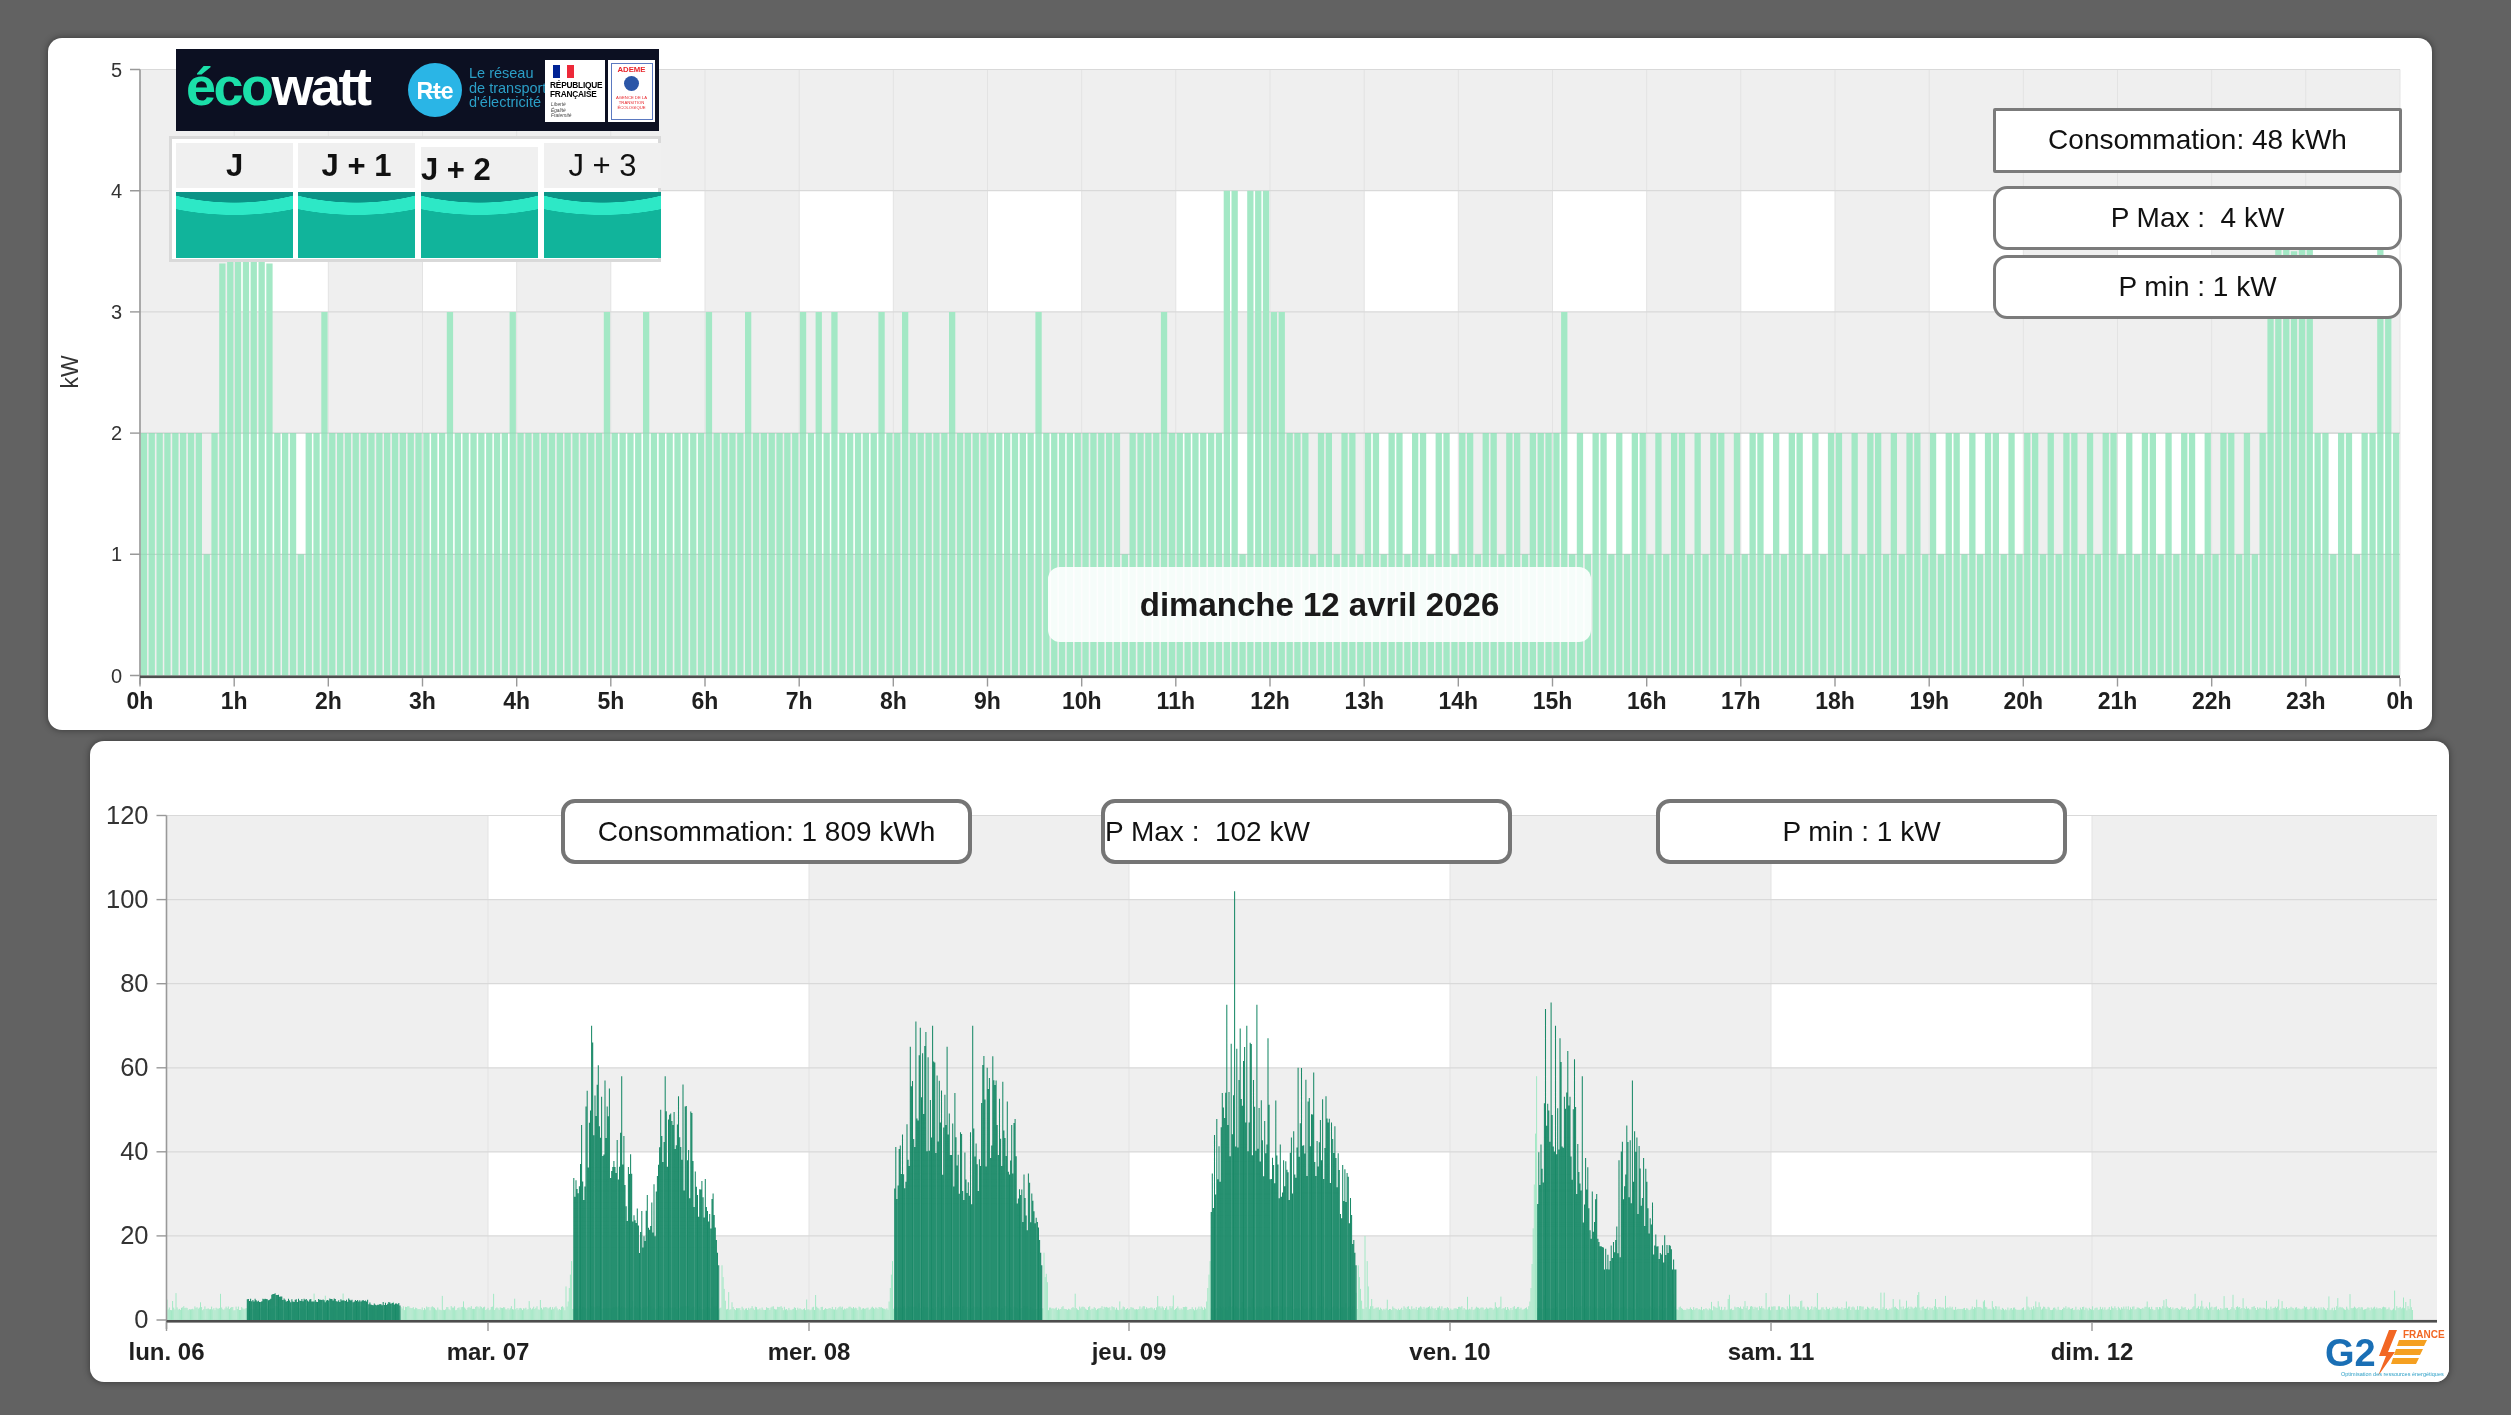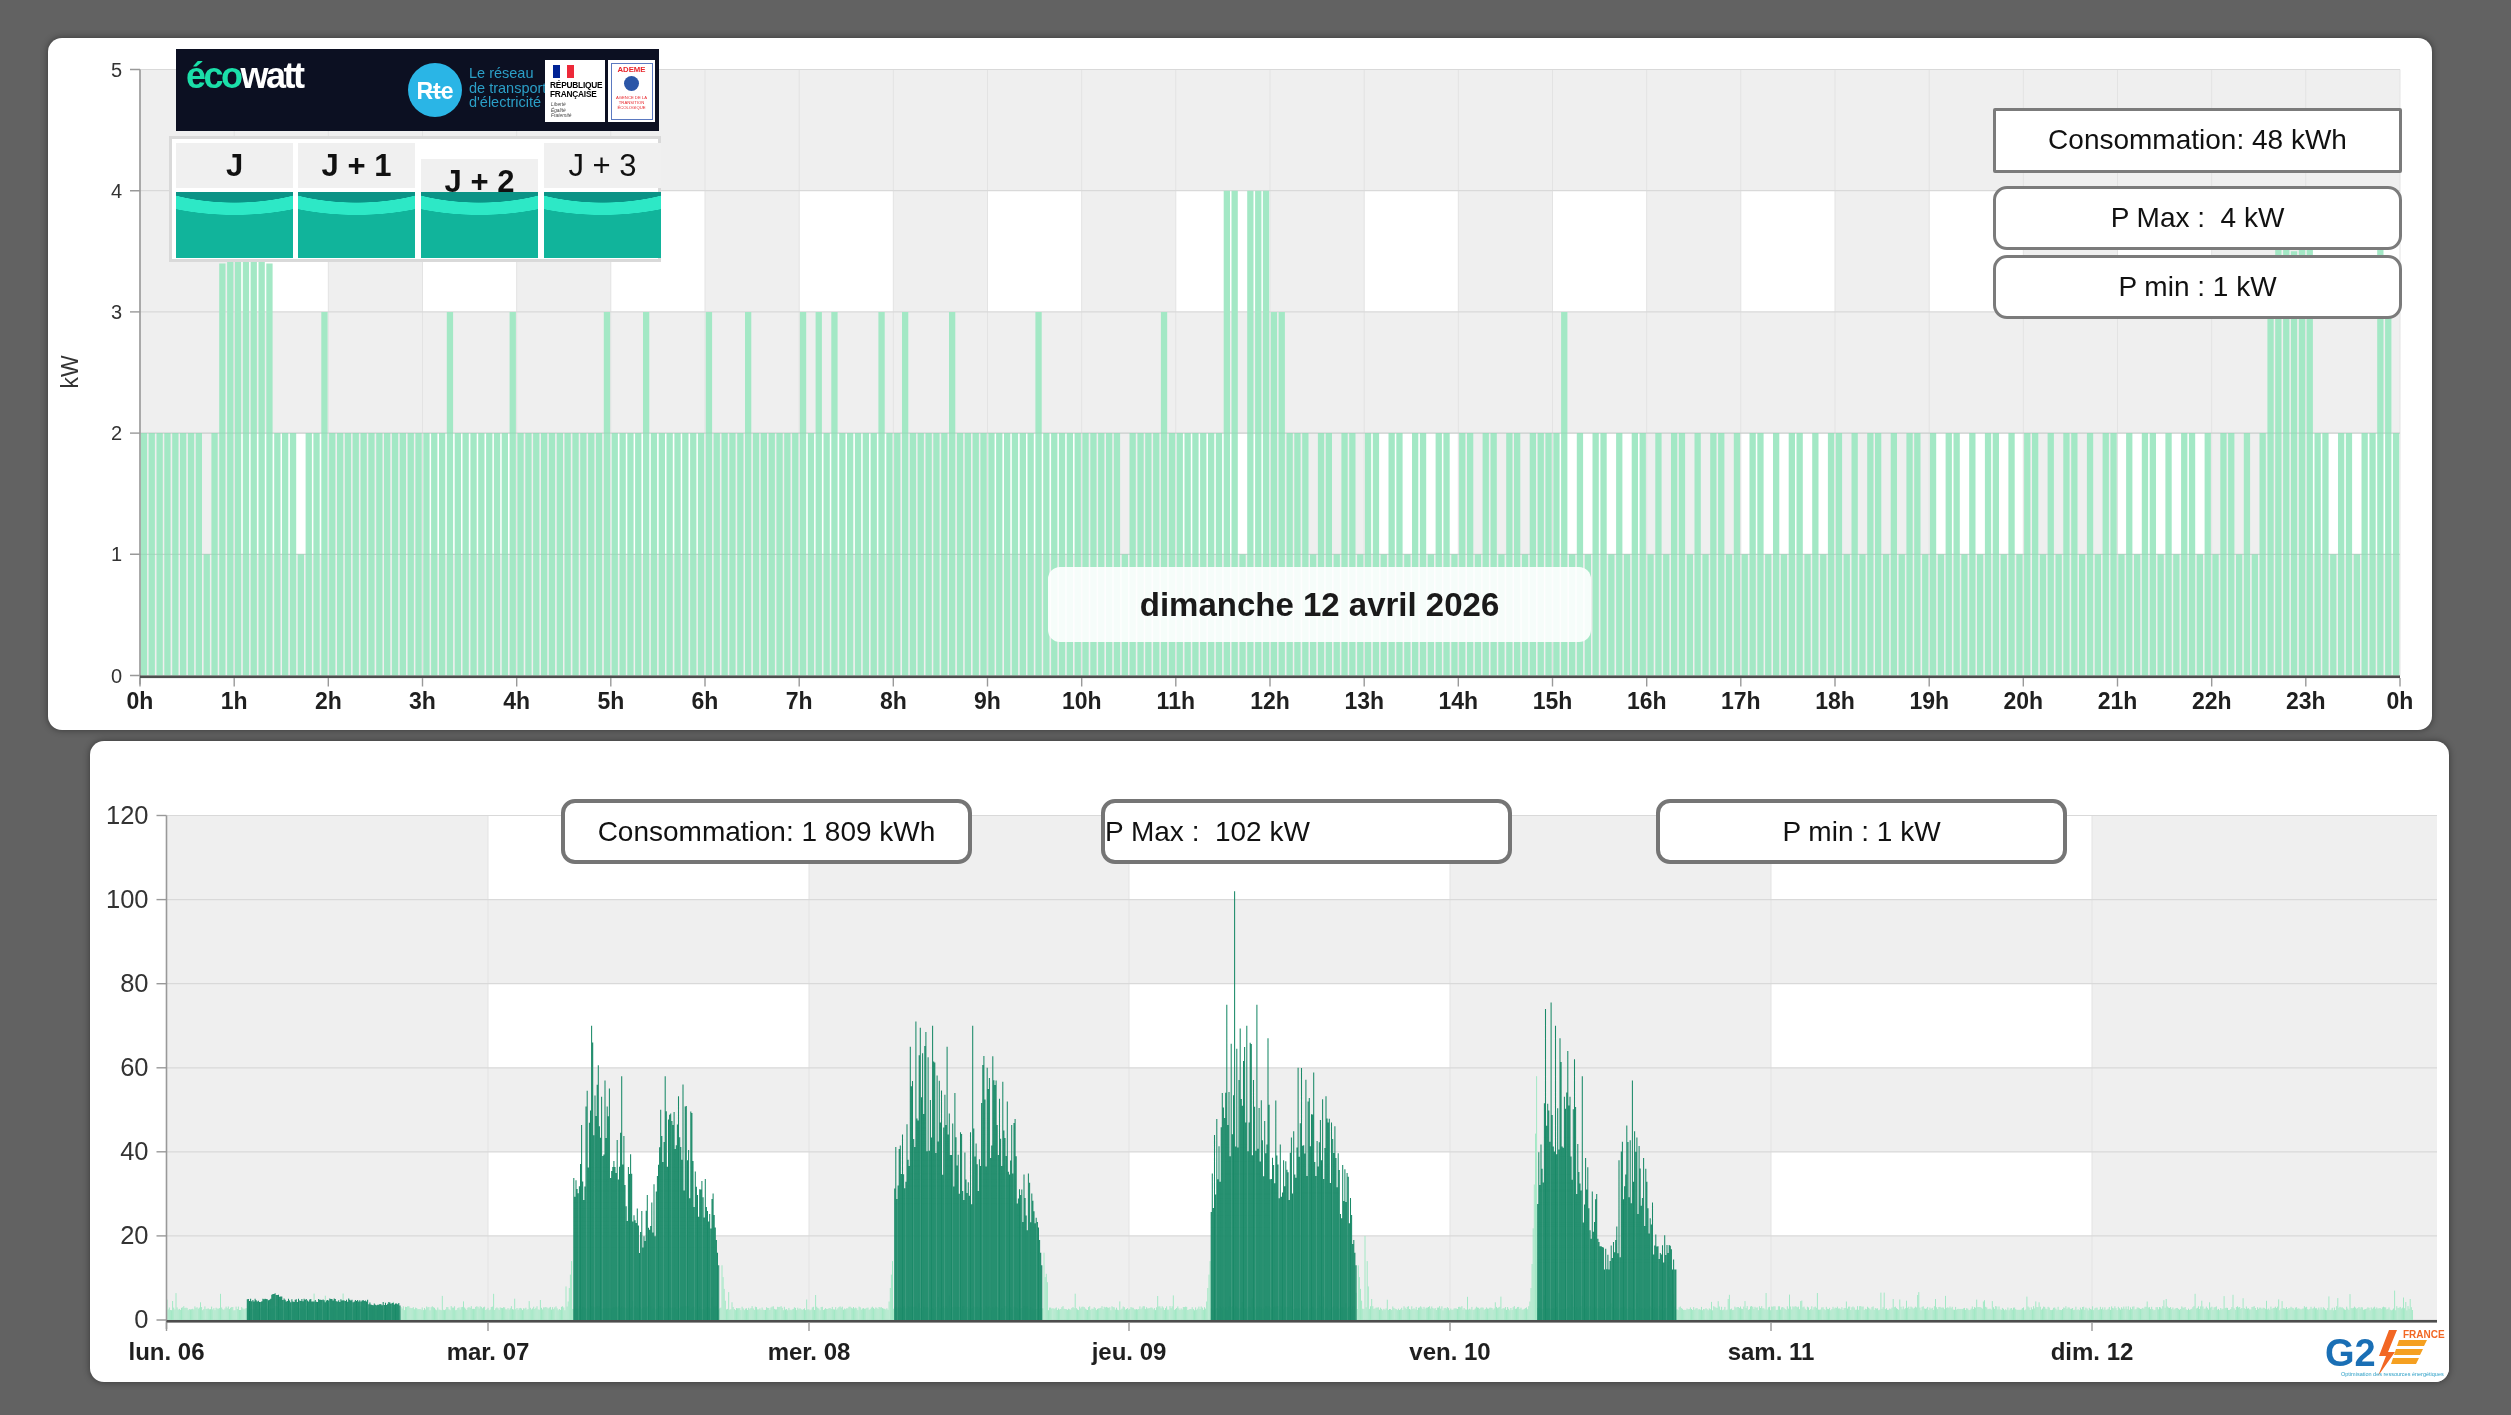--- a/index.html
+++ b/index.html
@@ -117,21 +117,21 @@
       <text x="2352" y="670.5" font-size="23" font-weight="bold" fill="#1f1f1f" text-anchor="middle" font-family="Liberation Sans, sans-serif">0h</text>
       <text x="74" y="644.5" font-size="20" fill="#333333" text-anchor="end" font-family="Liberation Sans, sans-serif">0</text>
       <text x="74" y="523.3" font-size="20" fill="#333333" text-anchor="end" font-family="Liberation Sans, sans-serif">1</text>
       <text x="74" y="402.1" font-size="20" fill="#333333" text-anchor="end" font-family="Liberation Sans, sans-serif">2</text>
       <text x="74" y="280.9" font-size="20" fill="#333333" text-anchor="end" font-family="Liberation Sans, sans-serif">3</text>
       <text x="74" y="159.7" font-size="20" fill="#333333" text-anchor="end" font-family="Liberation Sans, sans-serif">4</text>
       <text x="74" y="38.5" font-size="20" fill="#333333" text-anchor="end" font-family="Liberation Sans, sans-serif">5</text>
       <text x="30" y="334" font-size="23" fill="#333333" text-anchor="middle" font-family="Liberation Sans, sans-serif" transform="rotate(-90 30 334)">kW</text>
     </svg>
 <div style="position:absolute;left:128px;top:11px;width:483px;height:82px;background:#0c1022;">
-<div style="position:absolute;left:10px;top:6px;font-size:36px;font-weight:800;letter-spacing:-2.5px;font-family:'Liberation Sans',sans-serif;"><span style="color:#1bdfa9">éco</span><span style="color:#ffffff">watt</span></div>
+<div style="position:absolute;left:10px;top:6px;font-size:54px;font-weight:800;letter-spacing:-2.5px;font-family:'Liberation Sans',sans-serif;"><span style="color:#1bdfa9">éco</span><span style="color:#ffffff">watt</span></div>
 <svg width="56" height="56" viewBox="0 0 56 56" style="position:absolute;left:231px;top:13px">
         <circle cx="28" cy="28" r="27" fill="#2ab5e6"></circle>
         <text x="28" y="37" font-size="23" font-weight="bold" fill="#ffffff" text-anchor="middle" font-family="Liberation Sans, sans-serif">Rte</text>
         <line x1="14" y1="30" x2="43" y2="30" stroke="#ffffff" stroke-width="2"></line>
       </svg>
 <div style="position:absolute;left:293px;top:17px;font-size:14.5px;line-height:14.7px;color:#2b9fc7;font-family:'Liberation Sans',sans-serif;">Le réseau<br>de transport<br>d'électricité</div>
 <div style="position:absolute;left:369px;top:11px;width:60px;height:62px;background:#ffffff;">
   <div style="position:absolute;left:8px;top:5px;width:21px;height:13px;background:linear-gradient(90deg,#002395 33%,#fff 33%,#fff 66%,#ed2939 66%);"></div>
   <div style="position:absolute;left:5px;top:21px;font-size:8.3px;line-height:9.3px;font-weight:bold;letter-spacing:-0.2px;color:#000;font-family:'Liberation Sans',sans-serif;">RÉPUBLIQUE<br>FRANÇAISE</div>
   <div style="position:absolute;left:6px;top:42px;font-size:4.8px;line-height:5.6px;color:#444;font-style:italic;font-family:'Liberation Sans',sans-serif;">Liberté<br>Égalité<br>Fraternité</div>
@@ -141,21 +141,21 @@
   <div style="position:absolute;left:0;top:5px;width:100%;text-align:center;font-size:7.8px;font-weight:bold;color:#e8262c;font-family:'Liberation Sans',sans-serif;">ADEME</div>
   <div style="position:absolute;left:16px;top:16px;width:15px;height:15px;border-radius:50%;background:#2b56a7;"></div>
   <div style="position:absolute;left:6px;top:36px;width:35px;font-size:4.2px;line-height:4.8px;color:#e8262c;text-align:center;font-family:'Liberation Sans',sans-serif;">AGENCE DE LA TRANSITION ÉCOLOGIQUE</div>
 </div>
 </div>
     <div style="position:absolute;left:121px;top:98px;width:492px;height:126px;border:3px solid #d9d9d9;background:#fff;box-sizing:border-box;">
       <div style="position:absolute;left:4px;top:4px;width:117px;height:45px;background:#f0f0f0;text-align:center;line-height:45px;font-size:31px;font-weight:bold;color:#111;font-family:'Liberation Sans',sans-serif;">J</div>
 <div style="position:absolute;left:4px;top:53px;width:117px;height:66px;background:radial-gradient(175% 155% at 50% -82%, #0b9386 0 63%, #2de8c6 63.5% 75%, #11b49b 75.5% 100%);"></div>
       <div style="position:absolute;left:126px;top:4px;width:117px;height:45px;background:#f0f0f0;text-align:center;line-height:45px;font-size:31px;font-weight:bold;color:#111;font-family:'Liberation Sans',sans-serif;">J&nbsp;+&nbsp;1</div>
 <div style="position:absolute;left:126px;top:53px;width:117px;height:66px;background:radial-gradient(175% 155% at 50% -82%, #0b9386 0 63%, #2de8c6 63.5% 75%, #11b49b 75.5% 100%);"></div>
-      <div style="position:absolute;left:249px;top:20px;width:117px;height:45px;background:#f0f0f0;text-align:center;line-height:45px;font-size:31px;font-weight:bold;color:#111;font-family:'Liberation Sans',sans-serif;">J&nbsp;+&nbsp;2</div>
+      <div style="position:absolute;left:249px;top:8px;width:117px;height:45px;background:#f0f0f0;line-height:45px;font-size:31px;font-weight:bold;color:#111;font-family:'Liberation Sans',sans-serif;">J&nbsp;+&nbsp;2</div>
 <div style="position:absolute;left:249px;top:53px;width:117px;height:66px;background:radial-gradient(175% 155% at 50% -82%, #0b9386 0 63%, #2de8c6 63.5% 75%, #11b49b 75.5% 100%);"></div>
       <div style="position:absolute;left:372px;top:4px;width:117px;height:45px;background:#f0f0f0;text-align:center;line-height:45px;font-size:31px;font-weight:normal;color:#111;font-family:'Liberation Sans',sans-serif;">J&nbsp;+&nbsp;3</div>
 <div style="position:absolute;left:372px;top:53px;width:117px;height:66px;background:radial-gradient(175% 155% at 50% -82%, #0b9386 0 63%, #2de8c6 63.5% 75%, #11b49b 75.5% 100%);"></div>
     </div>
     <div style="position:absolute;left:1945px;top:70px;width:409px;height:65px;background:#fff;border:3.5px solid #7b7b7b;border-radius:2px;box-sizing:border-box;text-align:center;line-height:58px;font-size:28px;color:#111;font-family:'Liberation Sans',sans-serif;">Consommation: 48 kWh</div>
     <div style="position:absolute;left:1945px;top:148px;width:409px;height:64px;background:#fff;border:3.5px solid #7b7b7b;border-radius:14px;box-sizing:border-box;text-align:center;line-height:57px;font-size:28px;color:#111;font-family:'Liberation Sans',sans-serif;">P Max :&nbsp; 4 kW</div>
     <div style="position:absolute;left:1945px;top:217px;width:409px;height:64px;background:#fff;border:3.5px solid #7b7b7b;border-radius:14px;box-sizing:border-box;text-align:center;line-height:57px;font-size:28px;color:#111;font-family:'Liberation Sans',sans-serif;">P min : 1 kW</div>
     <div style="position:absolute;left:1000px;top:505px;width:543px;height:75px;background:rgba(255,255,255,0.9);border-radius:12px;text-align:center;line-height:75px;font-size:33px;font-weight:bold;color:#1a1a1a;font-family:'Liberation Sans',sans-serif;margin-top:24px;">dimanche 12 avril 2026</div>
 </div>
 <div class="card" style="left:90px;top:741px;width:2359px;height:641px;overflow:hidden">

